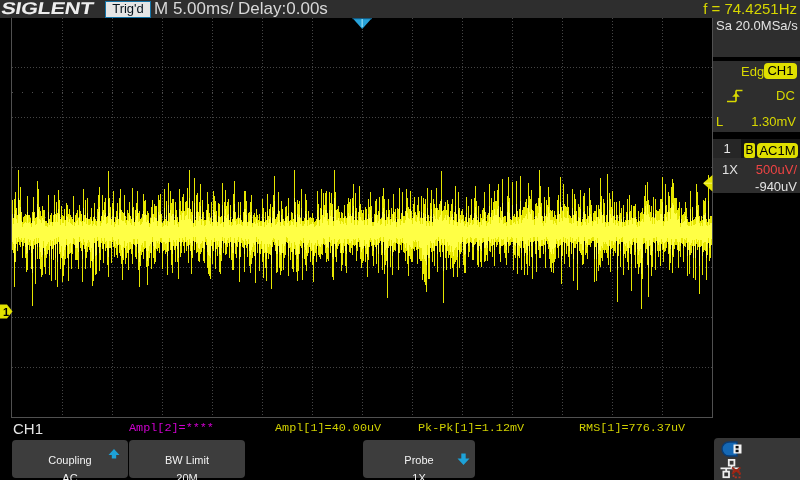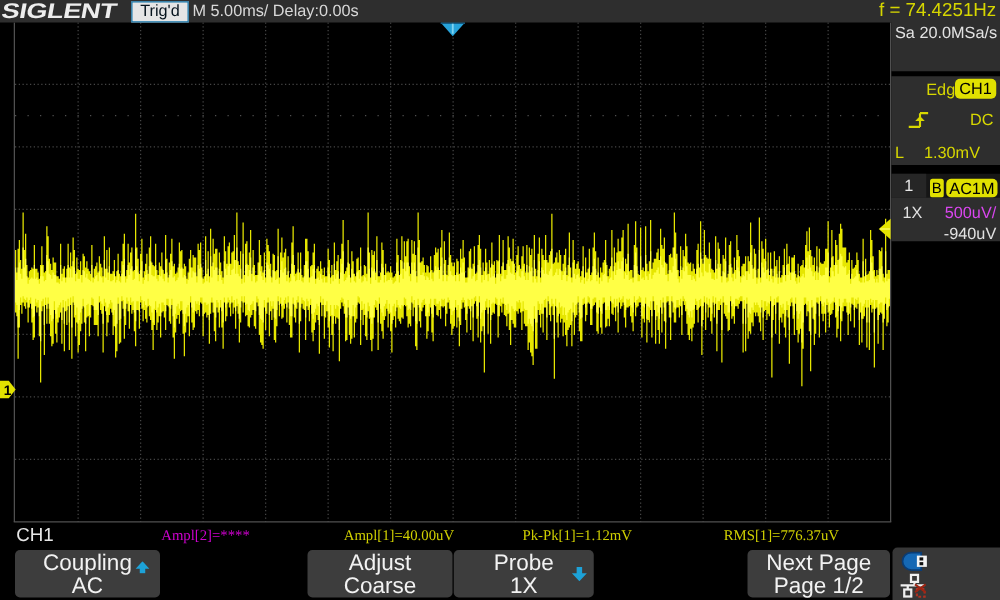--- a/index.html
+++ b/index.html
@@ -3,37 +3,37 @@
 html,body{margin:0;padding:0;width:800px;height:480px;background:#000;overflow:hidden;
 font-family:"Liberation Sans",sans-serif;-webkit-font-smoothing:antialiased;}
 #scr{position:relative;width:800px;height:480px;background:#000;}
 .abs{position:absolute;}
 
 #topbar{left:0;top:0;width:800px;height:18px;background:#2e2e2e;}
 #logo{left:3px;top:0px;color:#ededed;font-size:17px;font-weight:bold;
 letter-spacing:-0.3px;line-height:17px;transform:scaleX(1.28) skewX(-8deg);transform-origin:0 0;}
 #trigd{left:105px;top:1px;width:44px;height:15px;background:#e5e5e5;border:1px solid #1474a8;
 color:#06131d;font-size:13px;line-height:14px;text-align:center;}
-#mtime{left:154px;top:1px;color:#d8d8d8;font-size:13px;line-height:16px;}
+#mtime{left:154px;top:1px;color:#d8d8d8;font-size:17px;line-height:16px;}
 #freq{right:3px;top:0px;color:#d6d600;font-size:15px;line-height:17px;}
 
 .sbox{left:713px;width:87px;background:#2e2e2e;color:#e2e2e2;font-size:13px;}
 #sb1{top:16px;height:41px;}
 #sb1 div{padding-left:3px;line-height:20.5px;}
 #sb2{top:61px;height:71px;color:#d8d800;}
 #sb3row1{left:713px;top:139px;width:87px;height:19px;background:#161616;}
 #tab1{left:713px;top:139px;width:28px;height:19px;background:#262626;color:#e8e8e8;
 text-align:center;font-size:13px;line-height:19px;}
 .pill{background:#e0e000;color:#000;border-radius:4px;text-align:center;}
 #freq,.yel{font-weight:normal;margin-left:40px;}
 
-.meas{top:420.5px;font-family:Liberation Serif, serif;font-size:11.8px;color:#d0d000;}
+.meas{top:420.5px;font-family:Liberation Mono, monospace;font-size:11.8px;color:#d0d000;}
 
 .btn{top:440px;height:38px;background:#3d3d3d;border-radius:4px;color:#f2f2f2;
-font-size:18px;text-align:center;line-height:18px;padding-top:1px;box-sizing:border-box;}
+font-size:11px;text-align:center;line-height:18px;padding-top:11px;box-sizing:border-box;}
 </style></head><body>
 <div id="scr">
 <svg class="abs" style="left:0;top:0" width="800" height="480" viewBox="0 0 800 480">
 
   <path d="M62.5 18V417.5M112.5 18V417.5M162.5 18V417.5M212.5 18V417.5M262.5 18V417.5M312.5 18V417.5M362.5 18V417.5M412.5 18V417.5M462.5 18V417.5M512.5 18V417.5M562.5 18V417.5M612.5 18V417.5M662.5 18V417.5" stroke="#454545" stroke-width="1" stroke-dasharray="1 2" fill="none"></path>
   <path d="M12 67.5H712M12 117.5H712M12 167.5H712M12 217.5H712M12 267.5H712M12 317.5H712M12 367.5H712" stroke="#454545" stroke-width="1" stroke-dasharray="1 2" fill="none"></path>
   <path d="M12 92.5h1M22 92.5h1M32 92.5h1M42 92.5h1M52 92.5h1M62 92.5h1M72 92.5h1M82 92.5h1M92 92.5h1M102 92.5h1M112 92.5h1M122 92.5h1M132 92.5h1M142 92.5h1M152 92.5h1M162 92.5h1M172 92.5h1M182 92.5h1M192 92.5h1M202 92.5h1M212 92.5h1M222 92.5h1M232 92.5h1M242 92.5h1M252 92.5h1M262 92.5h1M272 92.5h1M282 92.5h1M292 92.5h1M302 92.5h1M312 92.5h1M322 92.5h1M332 92.5h1M342 92.5h1M352 92.5h1M362 92.5h1M372 92.5h1M382 92.5h1M392 92.5h1M402 92.5h1M412 92.5h1M422 92.5h1M432 92.5h1M442 92.5h1M452 92.5h1M462 92.5h1M472 92.5h1M482 92.5h1M492 92.5h1M502 92.5h1M512 92.5h1M522 92.5h1M532 92.5h1M542 92.5h1M552 92.5h1M562 92.5h1M572 92.5h1M582 92.5h1M592 92.5h1M602 92.5h1M612 92.5h1M622 92.5h1M632 92.5h1M642 92.5h1M652 92.5h1M662 92.5h1M672 92.5h1M682 92.5h1M692 92.5h1M702 92.5h1" stroke="#4f4f4f" stroke-width="1" fill="none"></path>
   <path d="M11.5 18V417.5M712.5 18V417.5" stroke="#505050" stroke-width="1" fill="none"></path>
   <path d="M11 417.5H713" stroke="#505050" stroke-width="1" fill="none"></path>
 
@@ -63,43 +63,42 @@
 
 <div class="abs sbox" id="sb2">
   <div class="abs" style="left:1px;top:3px;padding-left:3px;margin-left:24px;">Edge</div>
   <div class="abs pill" style="left:51px;top:2px;width:33px;height:16px;font-size:13px;line-height:16px;">CH1</div>
   <svg class="abs" style="left:11.5px;top:25.5px;" width="20" height="17" viewBox="0 0 20 17">
     <path d="M2 14.5H11M11 14.5V3.5M11 3.5H17.5" stroke="#d8d800" stroke-width="1.7" fill="none"></path>
     <path d="M11 5.8L7.2 9.8H14.8Z" fill="#d8d800"></path>
   </svg>
   <div class="abs" style="left:63px;top:27px;">DC</div>
   <div class="abs" style="left:3px;top:53px;">L</div>
-  <div class="abs" style="right:16px;top:53px;">1.30mV</div>
+  <div class="abs" style="right:4px;top:53px;">1.30mV</div>
 </div>
 
 <div class="abs" id="sb3row1"></div>
 <div class="abs" id="tab1">1</div>
 <div class="abs pill" style="left:744px;top:143px;width:11px;height:15px;font-size:12px;line-height:15px;border-radius:2px;">B</div>
 <div class="abs pill" style="left:757px;top:143px;width:41px;height:15px;font-size:13px;line-height:15px;">AC1M</div>
 <div class="abs sbox" style="top:158px;height:35px;">
   <div class="abs" style="left:9px;top:3.5px;color:#e2e2e2;">1X</div>
-  <div class="abs" style="right:3px;top:3.5px;color:#d946ef;">500uV/</div>
+  <div class="abs" style="right:3px;top:3.5px;color:#ef4444;">500uV/</div>
   <div class="abs" style="right:3px;top:20.5px;color:#e2e2e2;">-940uV</div>
 </div>
 
 <div class="abs" style="left:13px;top:420px;color:#e6e6e6;font-size:15px;">CH1</div>
 <div class="abs meas" style="left:129px;color:#d000d0;">Ampl[2]=****</div>
 <div class="abs meas" style="left:275px;">Ampl[1]=40.00uV</div>
 <div class="abs meas" style="left:418px;">Pk-Pk[1]=1.12mV</div>
 <div class="abs meas" style="left:566px;padding-left:13px;">RMS[1]=776.37uV</div>
 
 <div class="abs btn" style="left:12px;width:116px;">Coupling<br>AC</div>
-<div class="abs btn" style="left:246px;width:116px;">Adjust<br>Coarse</div>
+<div class="abs btn" style="left:129px;width:116px;">BW Limit<br>20M</div>
 <div class="abs btn" style="left:363px;width:112px;">Probe<br>1X</div>
-<div class="abs btn" style="left:598px;width:114px;">Next Page<br>Page 1/2</div>
 <svg class="abs" style="left:108px;top:449px;" width="12" height="10" viewBox="0 0 12 10">
   <path d="M6 0L11.5 6H8.2V9.5H3.8V6H0.5Z" fill="#1da2d8"></path>
 </svg>
 <svg class="abs" style="left:457px;top:453px;" width="13" height="12" viewBox="0 0 13 12">
   <path d="M6.5 12L12.5 5.5H8.7V0.5H4.3V5.5H0.5Z" fill="#1da2d8"></path>
 </svg>
 
 <div class="abs" style="left:714px;top:438px;width:86px;height:42px;background:#373737;border-radius:4px 0 0 0;"></div>
 <svg class="abs" style="left:721px;top:441px;" width="21" height="16" viewBox="0 0 21 16">
   <path d="M8 1H16V15H8A7 7 0 0 1 1 8A7 7 0 0 1 8 1Z" fill="#1568b4" stroke="#0a3c74" stroke-width="1.4"></path>

